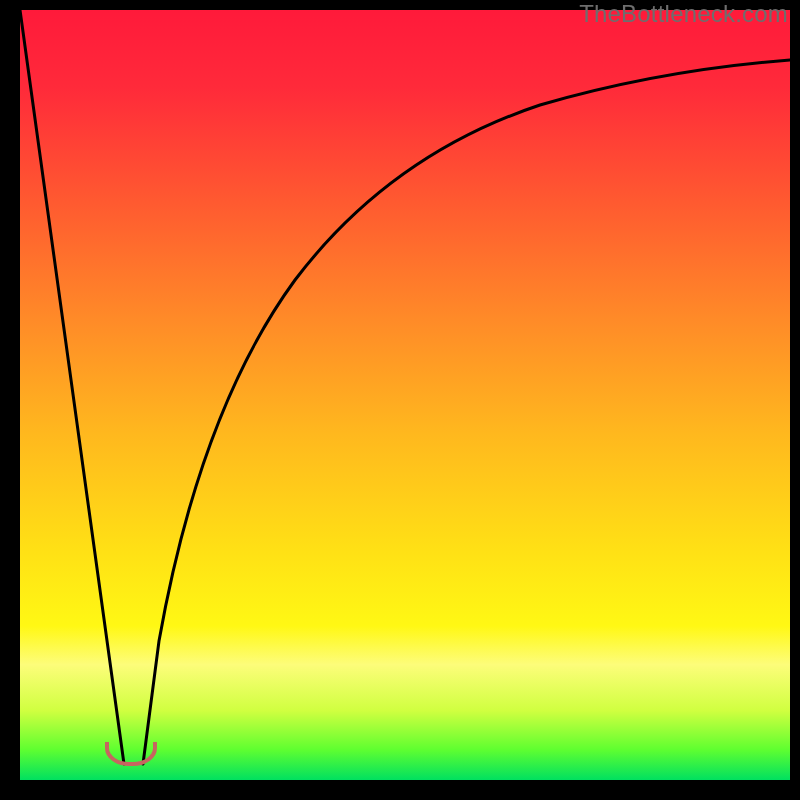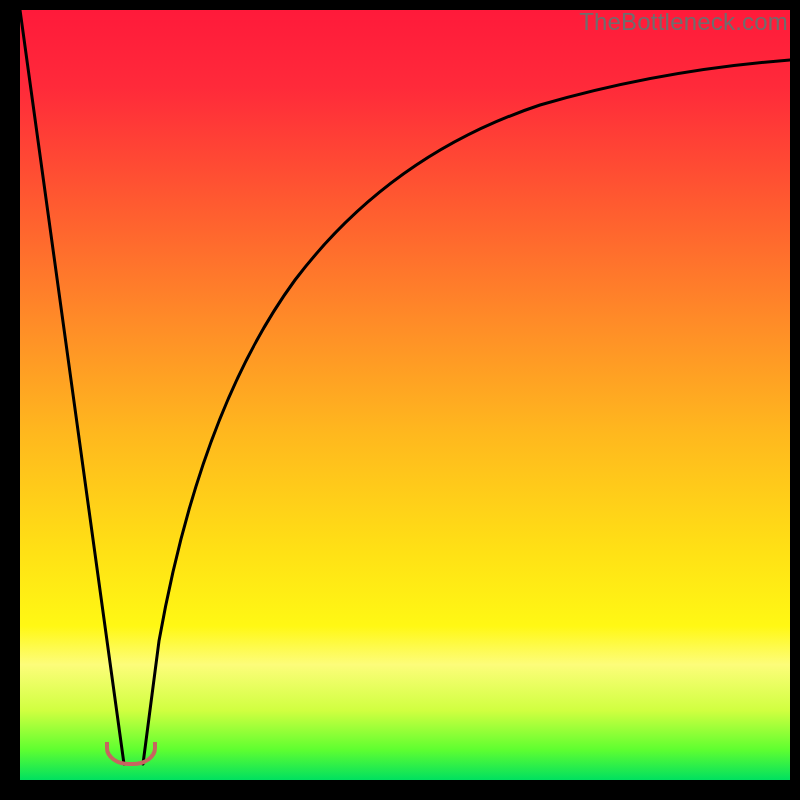--- a/index.html
+++ b/index.html
@@ -36,21 +36,20 @@
   }
   .watermark {
     position: absolute;
     top: 0px;
     right: 12px;
     font-family: Arial, Helvetica, sans-serif;
     font-size: 24px;
     color: #6e6e6e;
     font-weight: 500;
     letter-spacing: 0.2px;
-    margin-top: 8px;
   }
   svg.curve {
     position: absolute;
     left: 20px;
     top: 10px;
     width: 770px;
     height: 770px;
   }
   .blob {
     position: absolute;

